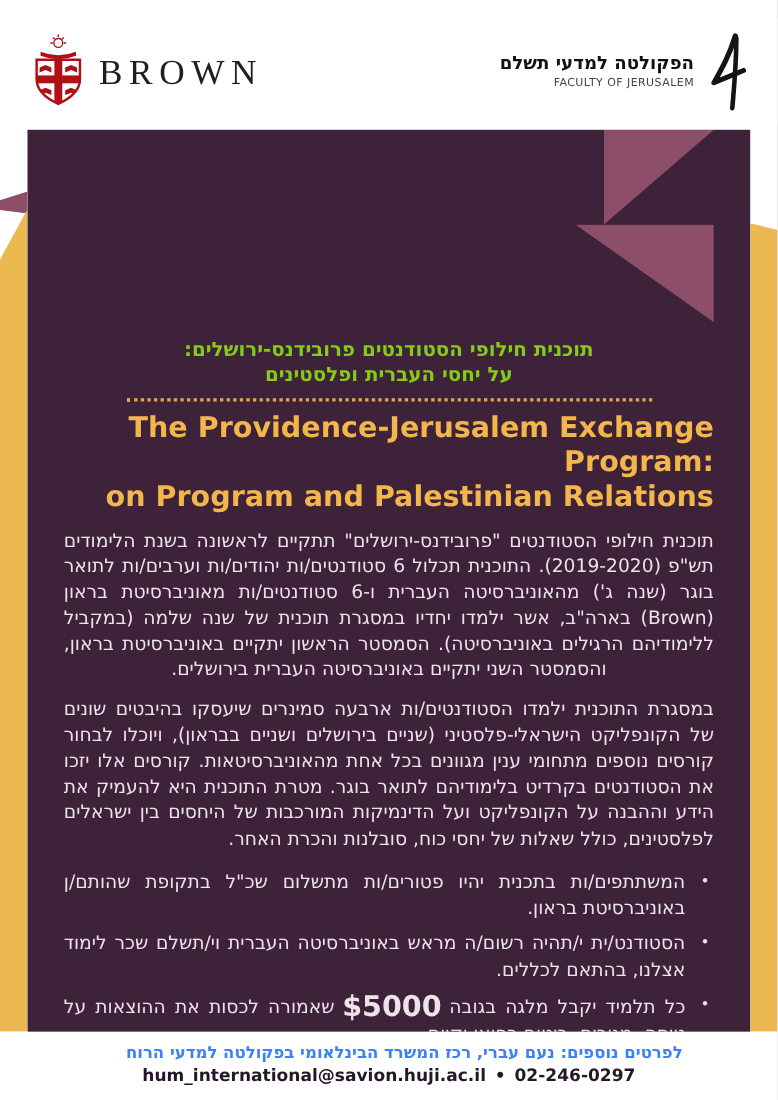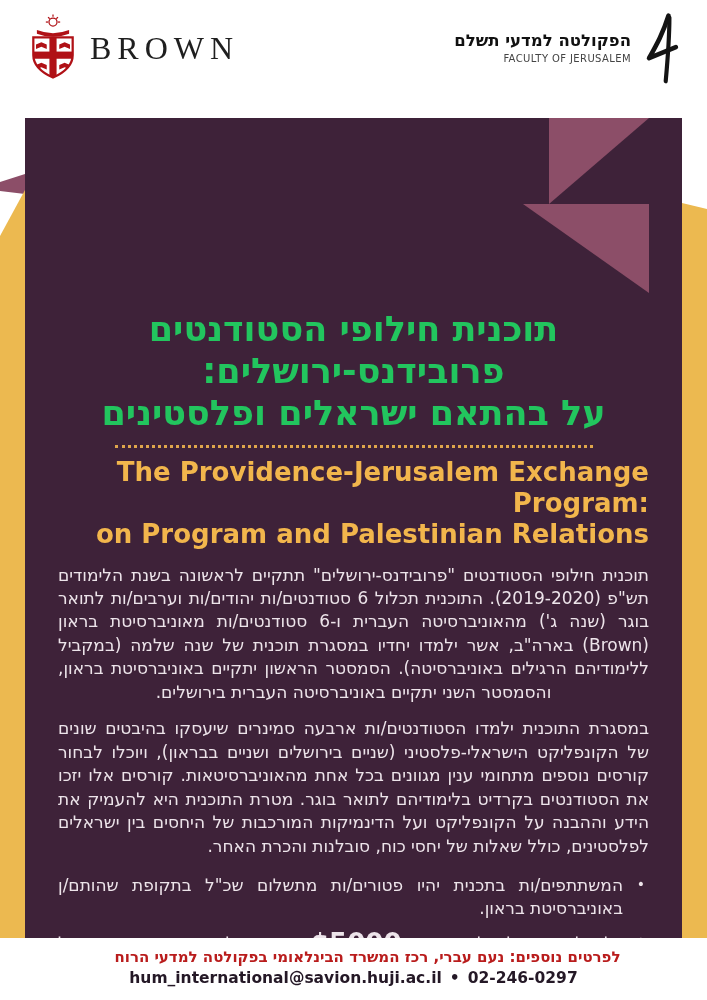--- a/index.html
+++ b/index.html
@@ -1,20 +1,20 @@
 <!DOCTYPE html>
 <html><head>
 <meta charset="utf-8">
 <style>
   html,body{margin:0;padding:0;background:#e9e9e9;}
   .page{position:relative;width:707px;height:1000px;background:#ffffff;overflow:hidden;
         font-family:"DejaVu Sans",sans-serif;margin:0 auto;}
 
   
-  .hdr{position:absolute;top:0;left:0;width:707px;height:96px;background:#fff;
+  .hdr{position:absolute;top:17px;left:0;width:707px;height:96px;background:#fff;
        display:flex;align-items:center;justify-content:space-between;
        padding:0 26px;box-sizing:border-box;z-index:5;}
   .logo{display:flex;align-items:center;}
   .brown{gap:10px;}
   .brown-word{font-family:"Liberation Serif",serif;font-size:32px;color:#1f1f1f;
               letter-spacing:6px;font-weight:400;}
   .logo-txt{text-align:right;}
   .fac-he{font-size:16.5px;font-weight:bold;color:#111;line-height:1.25;}
   .fac-en{font-size:10px;color:#444;letter-spacing:.4px;line-height:1.3;}
   .fac{gap:12px;}
@@ -31,40 +31,40 @@
              clip-path:polygon(100% 0,100% 100%,0 85%,0 40%);z-index:1;}
 
   
   .panel{position:absolute;left:25px;top:118px;width:657px;height:820px;background:#3E2239;
          z-index:2;box-sizing:border-box;padding:0 33px;overflow:hidden;}
   .corner{position:absolute;top:0;background:#8C4E68;z-index:0;}
   .corner.tl{left:0;width:100px;height:86px;clip-path:polygon(0 0,100% 0,0 100%);}
   .corner.tr{right:0;width:126px;height:89px;clip-path:polygon(0 0,100% 0,100% 100%);}
   .panel > *{position:relative;z-index:1;}
 
-  .title-he{margin:15px 0 0;text-align:center;color:#22c55e;font-size:35px;
+  .title-he{margin:15px 0 0;text-align:center;color:#84cc16;font-size:18px;
             font-weight:bold;line-height:1.2;}
   .dots{height:0;border-top:3px dotted #DFA64C;width:478px;margin:11px auto 9px;}
   .title-en{margin:0;text-align:right;color:#F2B64C;font-size:26px;font-weight:bold;line-height:1.2;}
 
   .body-p{color:#EDE4EA;font-size:17px;line-height:1.38;text-align:justify;margin:13px 0 0;}
   .body-p.center-last{text-align-last:center;}
 
   .blist{list-style:none;margin:16px 0 0;padding:0 26px 0 0;}
   .blist li{position:relative;color:#EDE4EA;font-size:17px;line-height:1.38;
             text-align:justify;margin:0 0 9px;}
   .blist li::before{content:"\2022";position:absolute;right:-22px;top:1px;
                     color:#EDE4EA;font-size:14px;}
   .amount{font-size:26px;font-weight:bold;margin:0 7px;line-height:1;display:inline-block;
           vertical-align:-3px;}
 
   
   .ftr{position:absolute;left:0;top:938px;width:707px;height:62px;background:#fff;
        text-align:center;z-index:5;box-sizing:border-box;padding-top:9px;}
-  .ftr-contact{font-size:15px;font-weight:bold;color:#b91c1c;line-height:1.4;margin-left:28px;}
+  .ftr-contact{font-size:15px;font-weight:bold;color:#3b82f6;line-height:1.4;margin-left:28px;}
   .ftr-links{font-size:15.5px;font-weight:bold;color:#241826;line-height:1.4;direction:ltr;}
   .ftr-sep{margin:0 8px;}
 </style>
 </head>
 <body>
 
 <div class="page">
 
   <div class="hdr">
 
@@ -117,32 +117,33 @@
   </div>
 
   <div class="poke-left"></div>
   <div class="gold-left"></div>
   <div class="gold-right"></div>
 
   <div class="panel" dir="rtl">
     <div class="corner tl"></div>
     <div class="corner tr"></div>
 
-    <h1 class="title-he"><span>תוכנית חילופי הסטודנטים פרובידנס-ירושלים:</span><br><span>על בהתאם ישראלים ופלסטינים</span></h1>
+    <h1 class="title-he"><span>תוכנית חילופי הסטודנטים פרובידנס-ירושלים:</span><br><span>על יחסי העברית ופלסטינים</span></h1>
 
     <div class="dots"></div>
 
     <h2 class="title-en" dir="ltr"><span>The Providence-Jerusalem Exchange Program:</span><br><span>on Program and Palestinian Relations</span></h2>
 
     <p class="body-p center-last">תוכנית חילופי הסטודנטים "פרובידנס-ירושלים" תתקיים לראשונה בשנת הלימודים תש"פ (2019-2020). התוכנית תכלול 6 סטודנטים/ות יהודים/ות וערבים/ות לתואר בוגר (שנה ג') מהאוניברסיטה העברית ו-6 סטודנטים/ות מאוניברסיטת בראון (Brown) בארה"ב, אשר ילמדו יחדיו במסגרת תוכנית של שנה שלמה (במקביל ללימודיהם הרגילים באוניברסיטה). הסמסטר הראשון יתקיים באוניברסיטת בראון, והסמסטר השני יתקיים באוניברסיטה העברית בירושלים.</p>
 
     <p class="body-p">במסגרת התוכנית ילמדו הסטודנטים/ות ארבעה סמינרים שיעסקו בהיבטים שונים של הקונפליקט הישראלי-פלסטיני (שניים בירושלים ושניים בבראון), ויוכלו לבחור קורסים נוספים מתחומי ענין מגוונים בכל אחת מהאוניברסיטאות. קורסים אלו יזכו את הסטודנטים בקרדיט בלימודיהם לתואר בוגר. מטרת התוכנית היא להעמיק את הידע וההבנה על הקונפליקט ועל הדינמיקות המורכבות של היחסים בין ישראלים לפלסטינים, כולל שאלות של יחסי כוח, סובלנות והכרת האחר.</p>
 
     <ul class="blist">
       <li>המשתתפים/ות בתכנית יהיו פטורים/ות מתשלום שכ"ל בתקופת שהותם/ן באוניברסיטת בראון.</li>
+      <li>הסטודנט/ית י/תהיה רשום/ה מראש באוניברסיטה העברית וי/תשלם שכר לימוד אצלנו, בהתאם לכללים.</li>
       <li><span>כל תלמיד יקבל מלגה בגובה</span><span class="amount" dir="ltr">$5000</span><span>שאמורה לכסות את ההוצאות על טיסה, מגורים, ביטוח רפואי וקיום.</span></li>
 
     </ul>
 
   </div>
 
   <div class="ftr">
     <div class="ftr-contact" dir="rtl">לפרטים נוספים: נעם עברי, רכז המשרד הבינלאומי בפקולטה למדעי הרוח</div>
     <div class="ftr-links">
       <span>hum_international@savion.huji.ac.il</span><span class="ftr-sep">•</span><span>02-246-0297</span>

